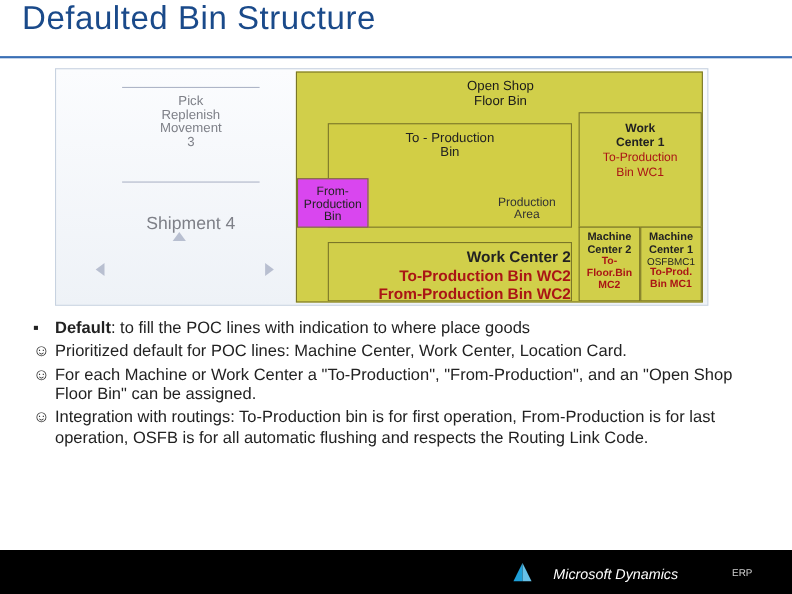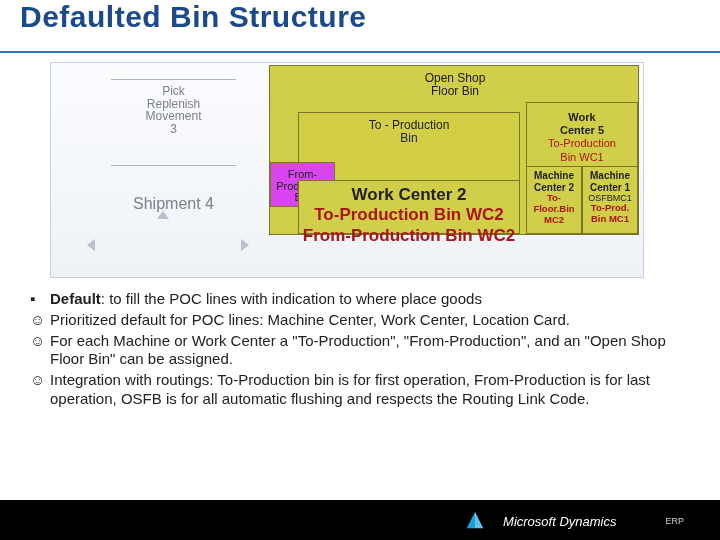--- a/index.html
+++ b/index.html
@@ -1,46 +1,46 @@
 <!DOCTYPE html>
 <html><head>
 <meta charset="utf-8">
 <style>
   * { box-sizing: border-box; margin: 0; padding: 0; }
   html, body { width: 720px; height: 540px; font-family: "Segoe UI", Arial, sans-serif; background: #fff; color: #222; }
   .slide { position: relative; width: 720px; height: 540px; }
 
-  .title { position: absolute; left: 20px; top: 0px; font-size: 30px; font-weight: 700; color: #1a4a8a; letter-spacing: 0.5px; }
+  .title { position: absolute; left: 20px; top: 0px; font-size: 30px; font-weight: 400; color: #1a4a8a; letter-spacing: 0.5px; }
   .titlerule { position: absolute; left: 0; top: 51px; width: 720px; height: 2px; background: #3a6fb5; }
 
   .diagram-panel { position: absolute; left: 50px; top: 62px; width: 594px; height: 216px; border: 1px solid #c7d2e0; background: linear-gradient(#fbfcfe,#eef2f7); }
 
   
   .leftcol { position: absolute; left: 60px; top: 12px; width: 125px; height: 156px; }
   .leftcol .lbl1 { position: absolute; top: 10px; width: 100%; text-align: center; font-size: 12px; color: #7e8088; white-space: pre-line; line-height: 1.05; }
   .leftcol .hr-top { position: absolute; top: 4px; left: 0; width: 100%; border-top: 1px solid #aeb5c7; }
   .leftcol .hr-mid { position: absolute; top: 90px; left: 0; width: 100%; border-top: 1px solid #aeb5c7; }
   .leftcol .lbl2 { position: absolute; top: 120px; width: 100%; text-align: center; font-size: 16px; color: #7e8088; }
 
   .arrow-up { position: absolute; left: 106px; top: 148px; width: 0; height: 0; border-left: 6px solid transparent; border-right: 6px solid transparent; border-bottom: 8px solid #b8bfd0; }
   .arrow-left { position: absolute; left: 36px; top: 176px; width: 0; height: 0; border-top: 6px solid transparent; border-bottom: 6px solid transparent; border-right: 8px solid #b8bfd0; }
   .arrow-right { position: absolute; left: 190px; top: 176px; width: 0; height: 0; border-top: 6px solid transparent; border-bottom: 6px solid transparent; border-left: 8px solid #b8bfd0; }
 
   
-  .shop { position: absolute; left: 218px; top: 2px; width: 370px; height: 170px; background: #d1cf4a; border: 1px solid #7a7628; }
+  .shop { position: absolute; left: 218px; top: 2px; width: 370px; height: 210px; background: #d1cf4a; border: 1px solid #7a7628; }
   .shop .osfb { position: absolute; left: 130px; top: 6px; width: 110px; text-align: center; font-size: 12px; color: #1a1a1a; white-space: pre-line; line-height: 1.05; }
   .shop .central { position: absolute; left: 28px; top: 46px; width: 222px; height: 95px; background: #d2ce45; border: 1px solid #7a7628; text-decoration: underline; }
   .shop .central .toprod { position: absolute; left: 0; top: 6px; width: 100%; text-align: center; font-size: 12px; white-space: pre-line; line-height: 1.1; }
   .shop .central .prodarea { position: absolute; right: 4px; bottom: 4px; width: 72px; text-align: center; font-size: 11px; white-space: pre-line; line-height: 1.05; color: #333; }
   .shop .fromprod { position: absolute; left: 0px; top: 96px; width: 65px; height: 45px; background: #d946ef; border: 1px solid #7a7628; font-size: 11px; text-align: center; padding-top: 6px; white-space: pre-line; line-height: 1.05; }
 
   .shop .wc1 { position: absolute; right: 0; top: 36px; width: 112px; height: 105px; background: #d1cf4a; border: 1px solid #7a7628; text-align: center; font-size: 11px; padding: 8px 4px; line-height: 1.2; }
   .shop .wc1 .red { color: #aa1515; font-weight: normal; white-space: pre-line; }
 
-  .shop .wc2 { position: absolute; left: 28px; bottom: 0; width: 222px; height: 54px; background: #d1cf4a; border: 1px solid #7a7628; text-align: center; font-size: 17px; padding-top: 4px; line-height: 1.2; }
+  .shop .wc2 { position: absolute; left: 28px; bottom: 0; width: 222px; height: 54px; background: #d1cf4a; border: 1px solid #7a7628; text-align: right; font-size: 14px; padding-top: 4px; line-height: 1.2; }
   .shop .wc2 .red { color: #aa1515; font-weight: bold; white-space: pre-line; }
 
   .shop .mc2 { position: absolute; right: 56px; bottom: 0; width: 56px; height: 68px; background: #d1cf4a; border: 1px solid #7a7628; text-align: center; font-size: 10px; padding: 3px 2px; line-height: 1.15; }
   .shop .mc1 { position: absolute; right: 0; bottom: 0; width: 56px; height: 68px; background: #d1cf4a; border: 1px solid #7a7628; text-align: center; font-size: 10px; padding: 3px 2px; line-height: 1.15; }
   .shop .mc1 .red, .shop .mc2 .red { color: #aa1515; font-weight: bold; white-space: pre-line; font-size: 9.5px; }
 
   
   .body { position: absolute; left: 30px; top: 290px; width: 670px; font-size: 15px; line-height: 1.25; color: #222; }
   .body .row { display: flex; margin-bottom: 2px; }
   .body .mk { width: 20px; flex-shrink: 0; text-align: left; }
@@ -87,21 +87,21 @@
 Bin</div>
         <div class="prodarea">Production
 Area</div>
       </div>
       <div class="fromprod">From-
 Production
 Bin</div>
 
       <div class="wc1">
         <div style="font-weight:bold; white-space:pre-line;">Work
-Center 5</div>
+Center 1</div>
         <div class="red">To-Production
 Bin WC1</div>
       </div>
 
       <div class="wc2">
         <div style="font-weight:bold;">Work Center 2</div>
         <div class="red">To-Production Bin WC2
 From-Production Bin WC2</div>
       </div>
 

